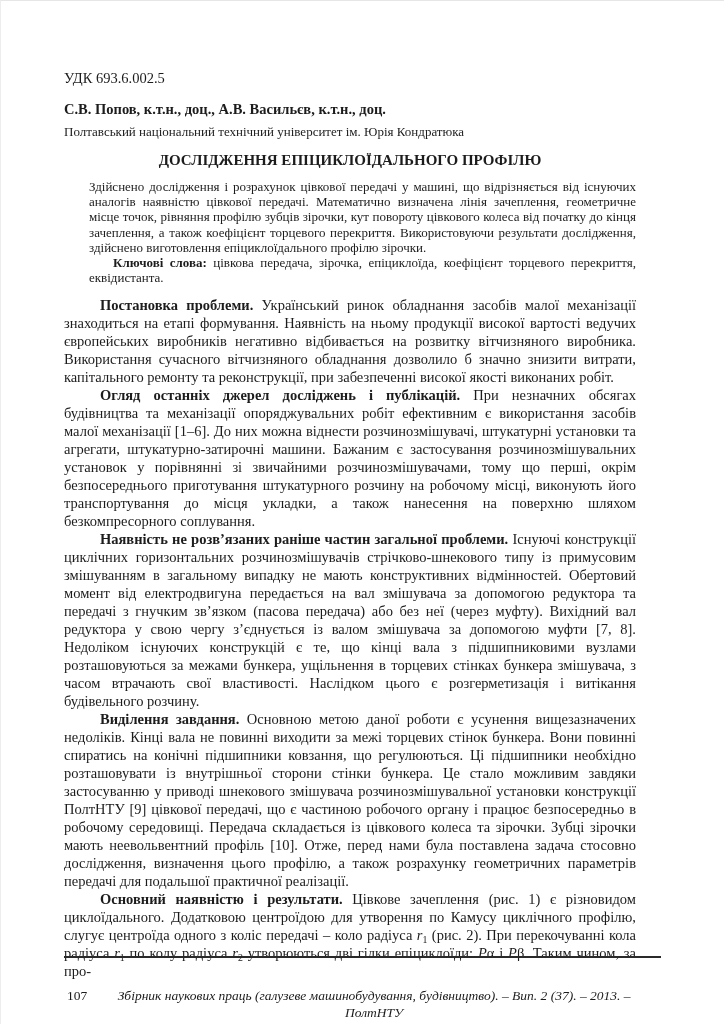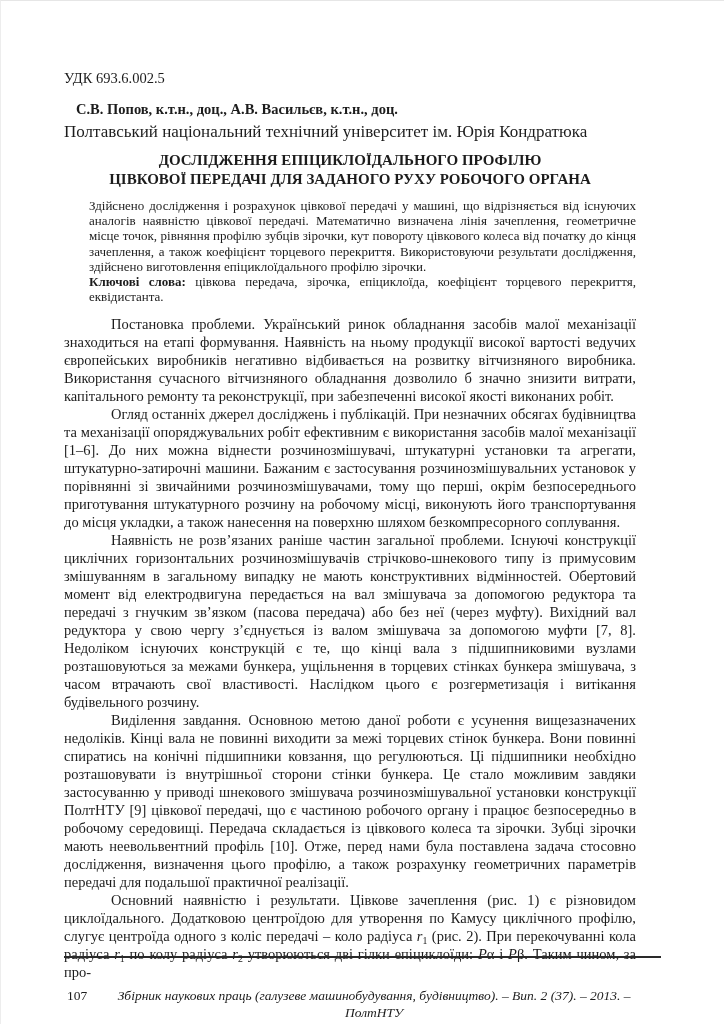--- a/index.html
+++ b/index.html
@@ -23,53 +23,53 @@
   }
   .udc {
     font-size: 14.5px;
     line-height: 18px;
     margin: 0 0 13px 0;
   }
   .authors {
     font-size: 14.5px;
     line-height: 18px;
     font-weight: bold;
-    margin: 0 0 5px 12px;
+    margin: 0 0 5px 0;
   }
   .affiliation {
-    font-size: 17px;
+    font-size: 13px;
     line-height: 18px;
     margin: 0 0 10px 0;
   }
   .paper-title {
     font-size: 15px;
     line-height: 19px;
     font-weight: bold;
     text-align: center;
     margin: 8px 0 9px 0;
   }
   .abstract {
     margin: 0 0 11px 25px;
     font-size: 13px;
     line-height: 15.2px;
     text-align: justify;
   }
   .abstract .kw-lead {
     font-weight: bold;
+    margin-left: 24px;
   }
   .body-par {
     font-size: 14.5px;
     line-height: 18px;
     text-align: justify;
     text-indent: 36px;
     margin: 0;
   }
   .body-par .lead {
-    font-weight: normal;
-    margin-left: 11px;
+    font-weight: bold;
   }
   .i { font-style: italic; }
   .sub {
     font-size: 0.68em;
     vertical-align: -0.28em;
     line-height: 0;
   }
   .footer {
     position: absolute;
     left: 63px;
@@ -110,21 +110,20 @@
 <div class="page">
 
   <div class="udc">УДК 693.6.002.5</div>
 
   <div class="authors">С.В. Попов, к.т.н., доц., А.В. Васильєв, к.т.н., доц.</div>
 
   <div class="affiliation">Полтавський національний технічний університет ім. Юрія Кондратюка</div>
 
   <div class="paper-title">
     <span>ДОСЛІДЖЕННЯ ЕПІЦИКЛОЇДАЛЬНОГО ПРОФІЛЮ</span><br>
-    <span>ЦІВКОВОЇ ПЕРЕДАЧІ ДЛЯ ЗАДАНОГО РУХУ РОБОЧОГО ОРГАНА</span>
   </div>
 
   <div class="abstract">
     <div>Здійснено дослідження і розрахунок цівкової передачі у машині, що відрізняється від існуючих аналогів наявністю цівкової передачі. Математично визначена лінія зачеплення, геометричне місце точок, рівняння профілю зубців зірочки, кут повороту цівкового колеса від початку до кінця зачеплення, а також коефіцієнт торцевого перекриття. Використовуючи результати дослідження, здійснено виготовлення епіциклоїдального профілю зірочки.</div>
     <div>
       <span class="kw-lead">Ключові слова:</span>
       <span>цівкова передача, зірочка, епіциклоїда, коефіцієнт торцевого перекриття, еквідистанта.</span>
     </div>
   </div>
 

